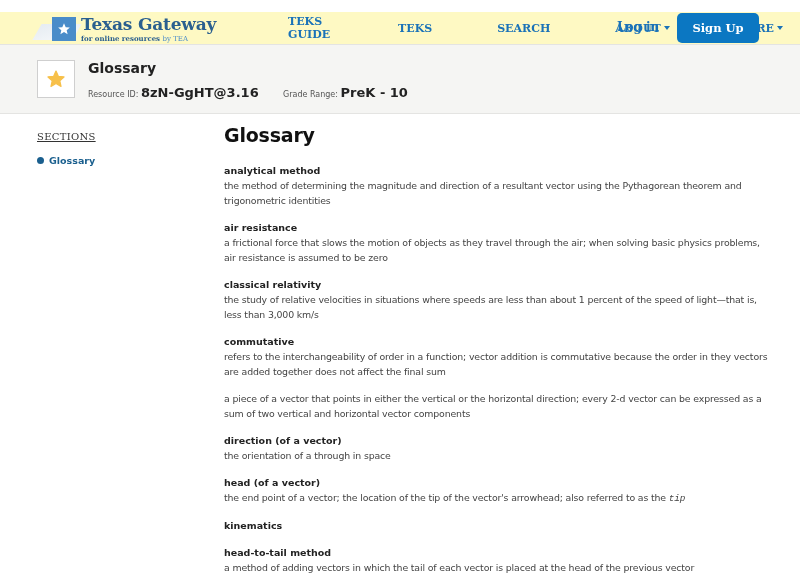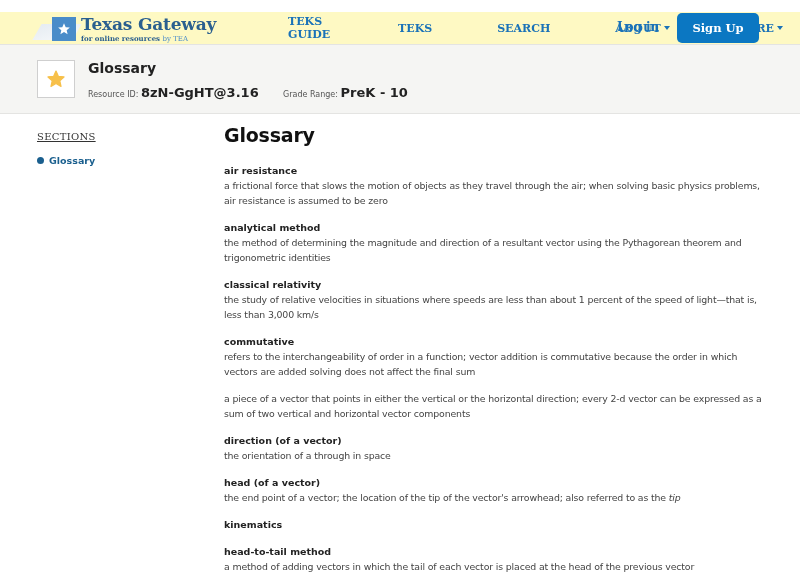--- a/index.html
+++ b/index.html
@@ -37,21 +37,21 @@
     .sections-label { position: absolute; left: 37px; top: 131px; font-family: "DejaVu Serif", serif; font-size: 10px; color: #333; letter-spacing: 0.3px; text-decoration: underline; }
     .section-link { position: absolute; left: 37px; top: 155px; display: flex; align-items: center; font-size: 9.5px; font-weight: bold; color: #1a5f8e; }
     .section-dot { width: 7px; height: 7px; border-radius: 50%; background: #1a5f8e; margin-right: 5px; }
 
     
     .main { position: absolute; left: 224px; top: 124px; width: 545px; }
     .main-title { font-size: 19px; font-weight: bold; color: #111; margin-bottom: 17px; letter-spacing: -0.2px; }
     .entry { margin-bottom: 12px; }
     .term { font-size: 9.5px; font-weight: bold; color: #222; line-height: 15px; }
     .def { font-size: 9.4px; color: #444; line-height: 15px; letter-spacing: -0.15px; }
-    .def i { font-style: italic; }
+    .def i { font-style: italic; font-family: Liberation Mono, monospace; }
   </style>
 </head>
 <body>
 
 <header class="topbar">
   <a class="logo">
     <span class="logo-shadow"></span>
     <span class="logo-box">
       <svg viewBox="0 0 24 24">
           <path fill="#ffffff" d="M12 2l2.9 6.9 7.1.6-5.4 4.7 1.6 7L12 17.3 5.8 21.2l1.6-7L2 9.5l7.1-.6z"></path>
@@ -103,34 +103,34 @@
   <a class="section-link">
     <span class="section-dot"></span>
     <span>Glossary</span>
   </a>
 </aside>
 
 <main class="main">
   <h1 class="main-title">Glossary</h1>
 
   <div class="entry">
+    <div class="term">analytical method</div>
+    <div class="def">the method of determining the magnitude and direction of a resultant vector using the Pythagorean theorem and trigonometric identities</div>
+  </div>
+  <div class="entry">
     <div class="term">air resistance</div>
     <div class="def">a frictional force that slows the motion of objects as they travel through the air; when solving basic physics problems, air resistance is assumed to be zero</div>
-  </div>
-  <div class="entry">
-    <div class="term">analytical method</div>
-    <div class="def">the method of determining the magnitude and direction of a resultant vector using the Pythagorean theorem and trigonometric identities</div>
   </div>
   <div class="entry">
     <div class="term">classical relativity</div>
     <div class="def">the study of relative velocities in situations where speeds are less than about 1 percent of the speed of light—that is, less than 3,000 km/s</div>
   </div>
   <div class="entry">
     <div class="term">commutative</div>
-    <div class="def">refers to the interchangeability of order in a function; vector addition is commutative because the order in which vectors are added solving does not affect the final sum</div>
+    <div class="def">refers to the interchangeability of order in a function; vector addition is commutative because the order in they vectors are added together does not affect the final sum</div>
   </div>
   <div class="entry">
     <div class="def">a piece of a vector that points in either the vertical or the horizontal direction; every 2-d vector can be expressed as a sum of two vertical and horizontal vector components</div>
   </div>
   <div class="entry">
     <div class="term">direction (of a vector)</div>
     <div class="def">the orientation of a through in space</div>
   </div>
   <div class="entry">
     <div class="term">head (of a vector)</div>

